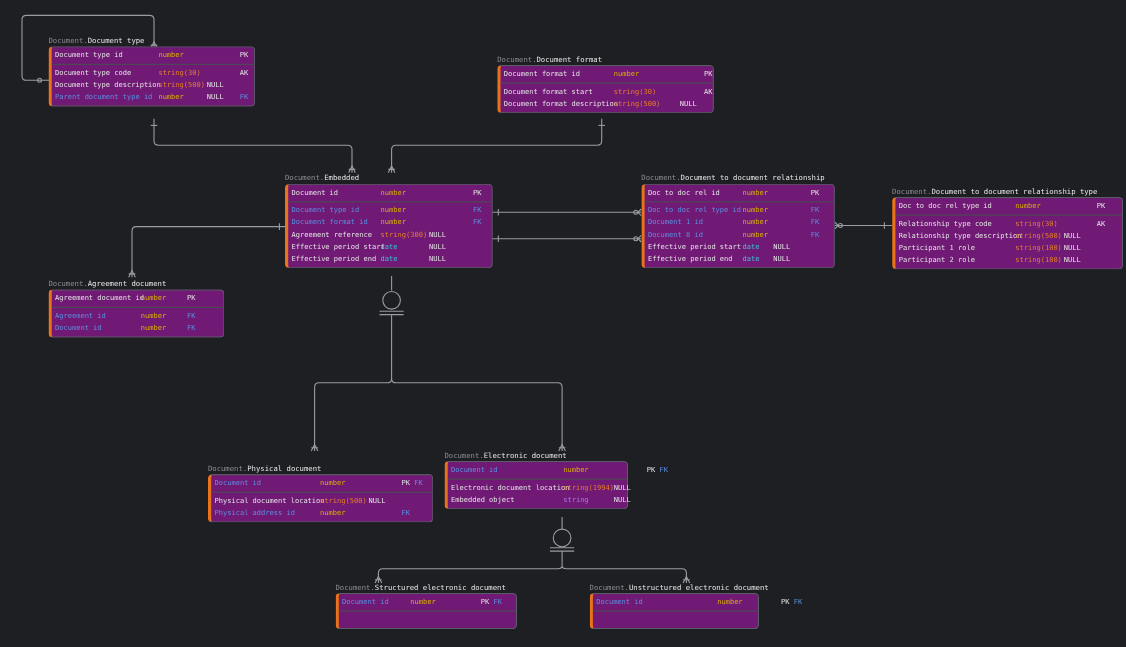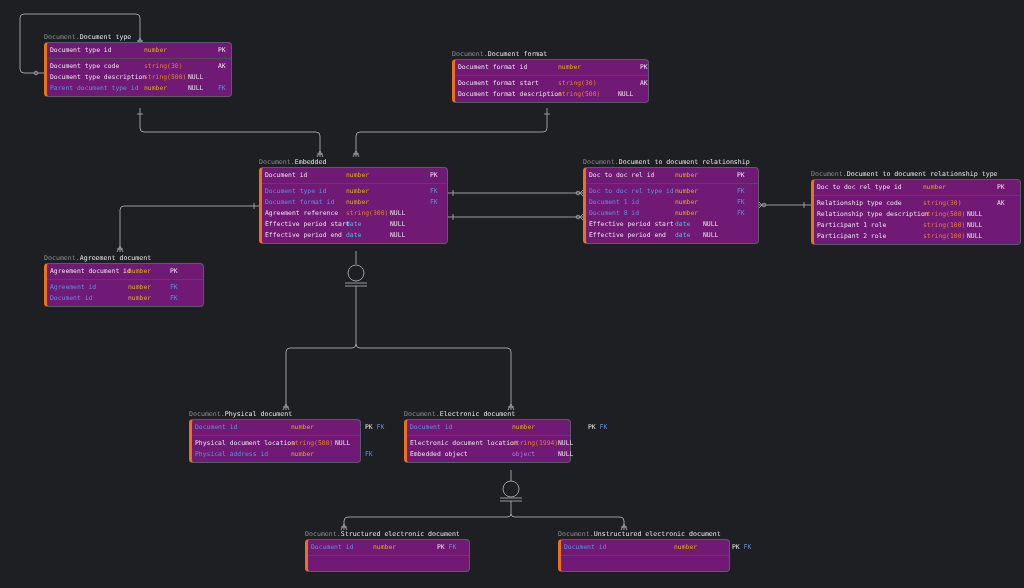--- a/index.html
+++ b/index.html
@@ -282,21 +282,21 @@
         </div>
         <div class="row" style="grid-template-columns:78px 30px 12px 24px">
           <span class="c-name fk">Document id</span>
           <span class="t-number">number</span>
           <span></span>
           <span class="fk">FK</span>
         </div>
       </div>
     </div>
   </div>
-<div class="entity" style="left:189px;top:409px;width:172px;">
+<div class="entity" style="left:189px;top:421px;width:205px;">
     <div class="title"><span class="ns">Document.</span><span>Physical document</span></div>
     <div class="box">
       <div class="sec pk">
         <div class="row" style="grid-template-columns:96px 44px 30px 18px">
           <span class="c-name fk">Document id</span>
           <span class="t-number">number</span>
           <span></span>
           <span><span>PK</span> <span class="fk">FK</span></span>
         </div>
       </div>
@@ -329,21 +329,21 @@
       </div>
       <div class="sec">
         <div class="row" style="grid-template-columns:102px 46px 30px 18px">
           <span class="c-name">Electronic document location</span>
           <span class="t-string">string(1994)</span>
           <span>NULL</span>
           <span></span>
         </div>
         <div class="row" style="grid-template-columns:102px 46px 30px 18px">
           <span class="c-name">Embedded object</span>
-          <span class="t-object">object</span>
+          <span class="t-object">string</span>
           <span>NULL</span>
           <span></span>
         </div>
       </div>
     </div>
   </div>
 <div class="entity" style="left:261px;top:529px;width:165px;padding-left:44px;">
     <div class="title"><span class="ns">Document.</span><span>Structured electronic document</span></div>
     <div class="box">
       <div class="sec pk">
@@ -352,21 +352,21 @@
           <span class="t-number">number</span>
           <span></span>
           <span><span>PK</span> <span class="fk">FK</span></span>
         </div>
       </div>
       <div class="sec">
         <div class="empty"></div>
       </div>
     </div>
   </div>
-<div class="entity" style="left:536px;top:529px;width:172px;margin-left:22px;">
+<div class="entity" style="left:536px;top:529px;width:154px;">
     <div class="title"><span class="ns">Document.</span><span>Unstructured electronic document</span></div>
     <div class="box">
       <div class="sec pk">
         <div class="row" style="grid-template-columns:110px 42px 16px 24px">
           <span class="c-name fk">Document id</span>
           <span class="t-number">number</span>
           <span></span>
           <span><span>PK</span> <span class="fk">FK</span></span>
         </div>
       </div>

